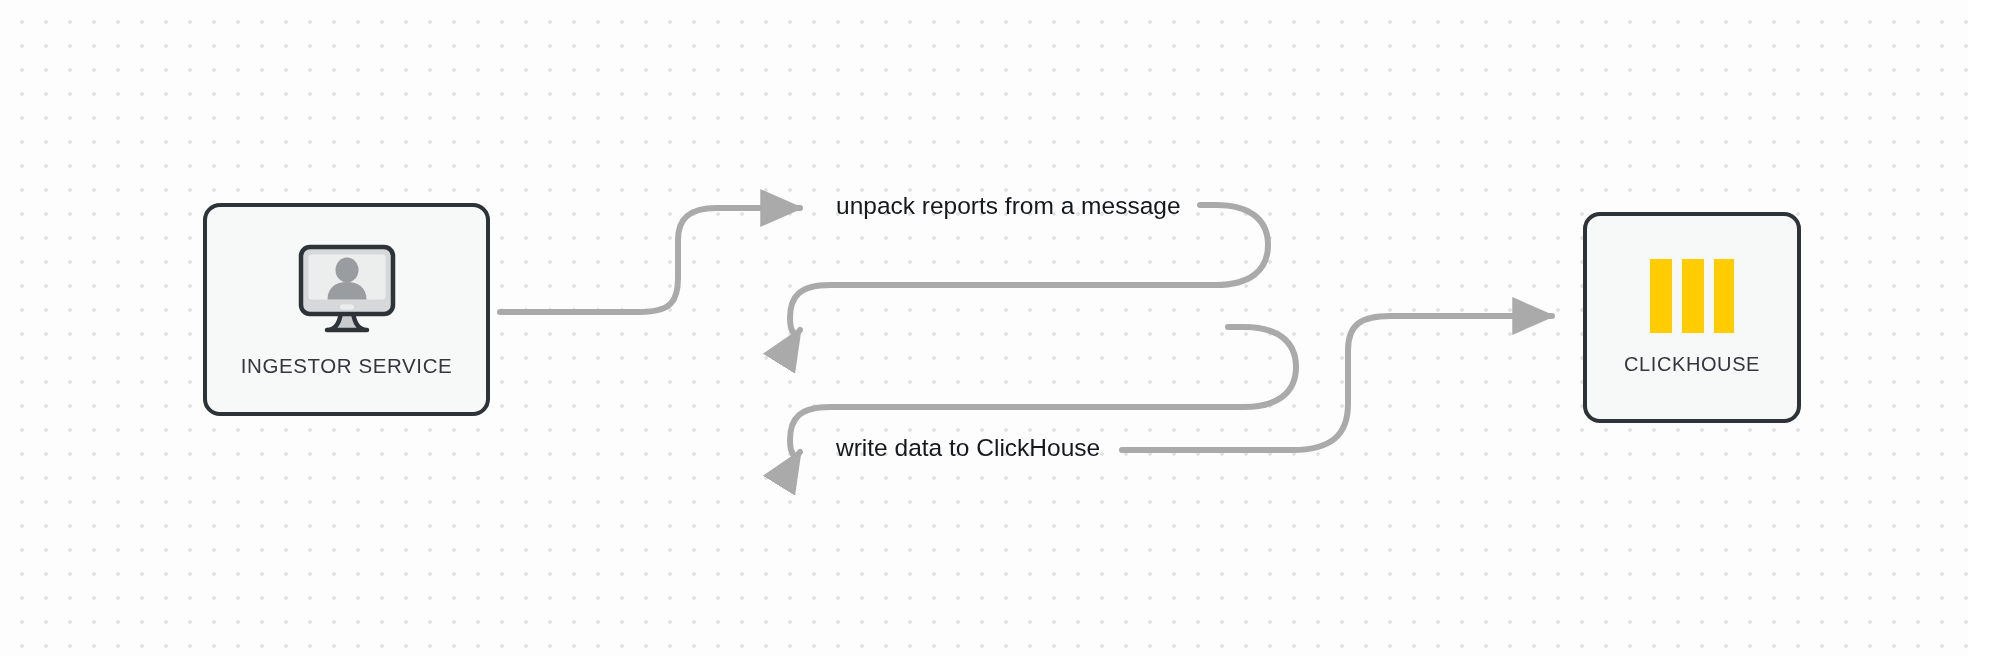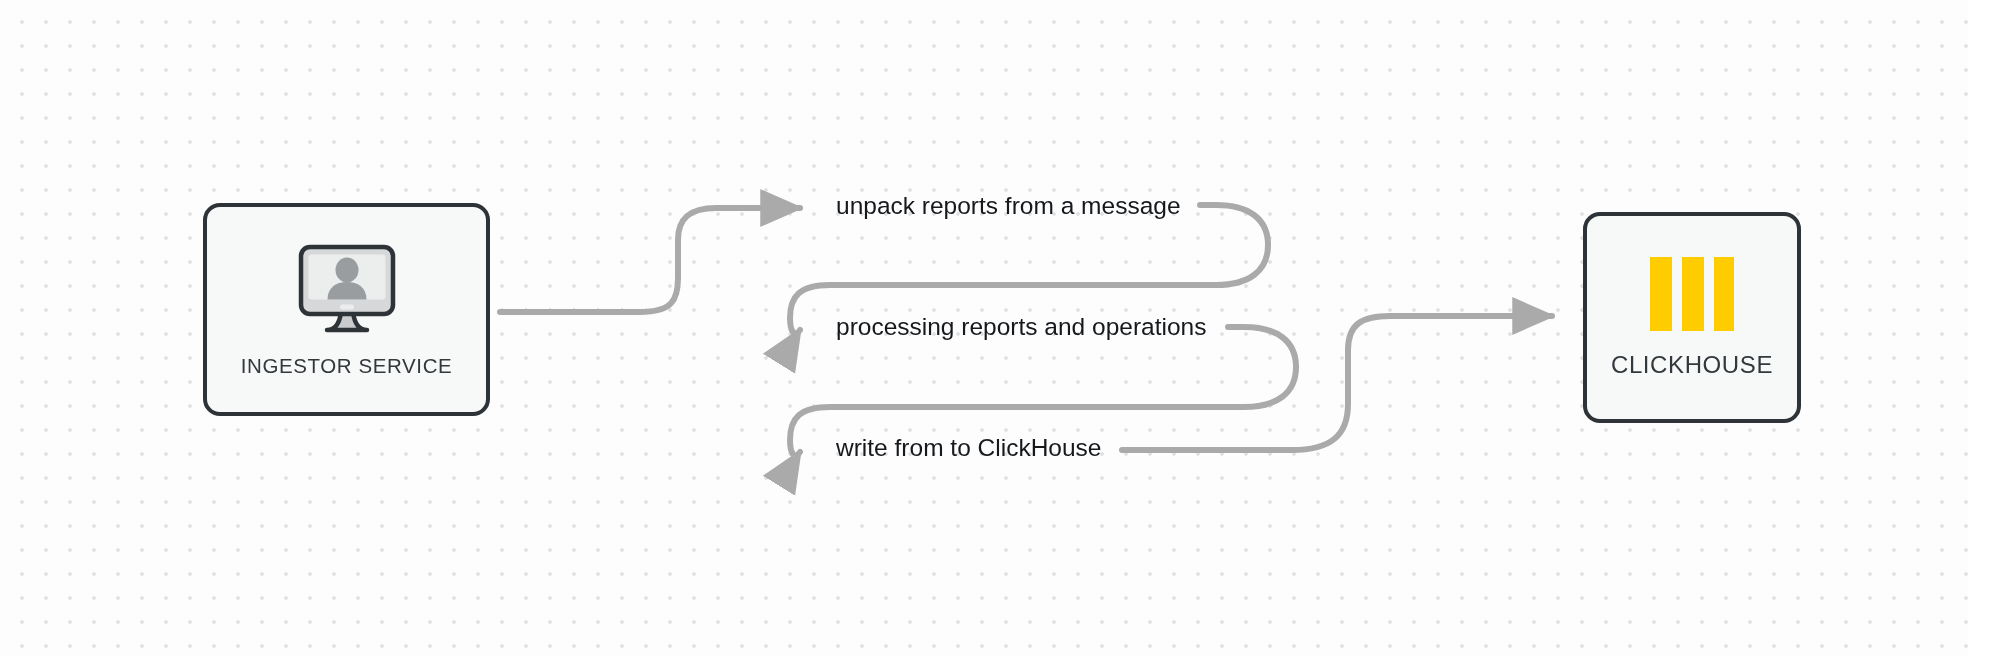--- a/index.html
+++ b/index.html
@@ -64,21 +64,21 @@
   .node-label {
     margin-top: 16px;
     font-size: 20.5px;
     letter-spacing: 0.6px;
     color: #33383d;
     font-family: "Liberation Sans", sans-serif;
     white-space: nowrap;
   }
   #node-clickhouse .node-label {
     margin-top: 20px;
-    font-size: 24px;
+    font-size: 20px;
   }
 
   
   .edge-label {
     position: absolute;
     font-size: 24.5px;
     color: #15181c;
     white-space: nowrap;
     font-family: "Liberation Sans", sans-serif;
     line-height: 1;
@@ -128,23 +128,22 @@
                L 1292 450
                C 1330 450 1348 436 1348 404
                L 1348 350
                C 1348 324 1362 316 1390 316
                L 1552 316" marker-end="url(#arrow)"></path>
     </g>
   </svg>
 
   <div class="edge-label" id="edge-label-0">unpack reports from a message</div>
 
-  <div class="edge-label" id="edge-label-1">processing reports and operations</div>
 
-  <div class="edge-label" id="edge-label-2">write from to ClickHouse</div>
+  <div class="edge-label" id="edge-label-2">write data to ClickHouse</div>
 
   <div class="node" id="node-ingestor">
 
     <span class="node-icon">
       <svg width="104" height="96" viewBox="0 0 104 96">
 
         <path d="M32 88 C 42 88 45 78 46 70 L 58 70 C 59 78 62 88 72 88 Z" fill="#c9cbcd" stroke="#2e3338" stroke-width="4.5" stroke-linejoin="round"></path>
 
         <rect x="45" y="60" width="14" height="14" fill="#c9cbcd"></rect>
 

